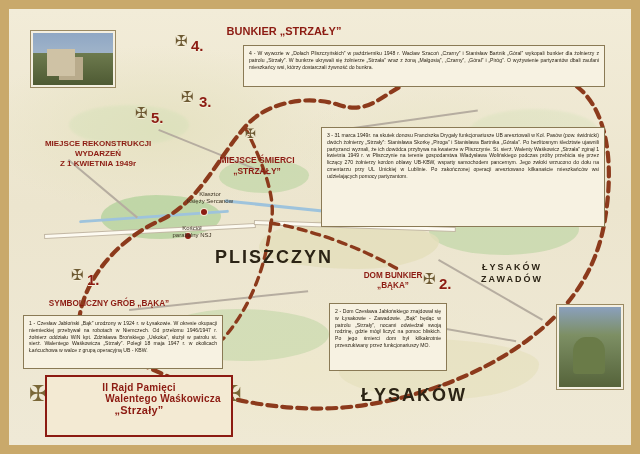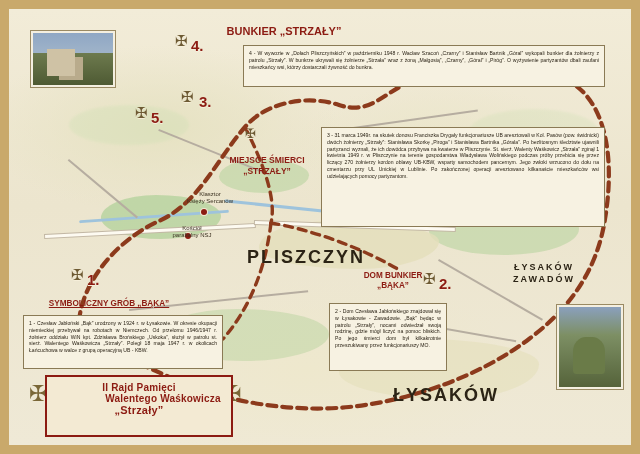--- a/index.html
+++ b/index.html
@@ -88,21 +88,20 @@
     color:#8c1b12;
     font-weight:bold;
     text-align:center;
     line-height:1.25;
   }
   .place-label{
     position:absolute;
     color:#2b2315;
     font-weight:bold;
     letter-spacing:2px;
-    margin-left:32px;
   }
   .small-label{
     position:absolute;
     color:#3a3120;
     font-size:6px;
     text-align:center;
     line-height:1.2;
   }
   .num{
     position:absolute;
@@ -219,23 +218,26 @@
 Księży Sercanów</div>
   <div class="small-label" style="left:140px;top:216px;width:86px;white-space:pre-line;">Kościół
 parafialny NSJ</div>
 
   <div class="place-label" style="left:206px;top:238px;font-size:18px;">PLISZCZYN</div>
   <div class="place-label" style="left:352px;top:376px;font-size:18px;">ŁYSAKÓW</div>
   <div class="place-label" style="left:472px;top:252px;font-size:9px;white-space:pre-line;text-align:center;line-height:1.35;">ŁYSAKÓW
 ZAWADÓW</div>
 
   <div class="red-label" style="left:200px;top:16px;width:150px;font-size:11px;">BUNKIER „STRZAŁY”</div>
-  <div class="red-label" style="left:198px;top:146px;width:120px;font-size:8.5px;white-space:pre-line;">MIEJSCE ŚMIERCI
+  <div class="red-label" style="left:14px;top:130px;width:150px;font-size:8px;white-space:pre-line;">MIEJSCE REKONSTRUKCJI
+WYDARZEŃ
+Z 1 KWIETNIA 1949r</div>
+  <div class="red-label" style="left:188px;top:146px;width:120px;font-size:8.5px;white-space:pre-line;">MIEJSCE ŚMIERCI
 „STRZAŁY”</div>
-  <div class="red-label" style="left:16px;top:290px;width:168px;font-size:8.2px;text-decoration:underline;">SYMBOLICZNY GRÓB „BĄKA”</div>
+  <div class="red-label" style="left:16px;top:290px;width:168px;font-size:8.2px;">SYMBOLICZNY GRÓB „BĄKA”</div>
   <div class="red-label" style="left:336px;top:262px;width:96px;font-size:8.2px;white-space:pre-line;">DOM BUNKIER
 „BĄKA”</div>
 
   <div class="callout" style="left:234px;top:36px;width:362px;height:42px;">4 - W wywozie w „Dołach Pliszczyńskich” w październiku 1948 r. Wacław Szacoń „Czarny” i Stanisław Bartnik „Góral” wykopali bunkier dla żołnierzy z patrolu „Strzały”. W bunkrze ukrywali się żołnierze „Strzała” wraz z żoną „Małgosią”, „Czarny”, „Góral” i „Piróg”. O wyżywienie partyzantów dbali zaufani mieszkańcy wsi, którzy dostarczali żywność do bunkra.</div>
 
   <div class="callout" style="left:312px;top:118px;width:284px;height:100px;">3 - 31 marca 1949r. na skutek donosu Franciszka Drygały funkcjonariusze UB aresztowali w Kol. Pasów (pow. świdnicki) dwóch żołnierzy „Strzały”: Stanisława Skorkę „Piroga” i Stanisława Bartnika „Górala”. Po bezlitosnym śledztwie ujawnili partyzanci wyznali, że ich dowódca przybywa na kwaterze w Pliszczynie. St. sierż. Walenty Waśkowicz „Strzała” zginął 1 kwietnia 1949 r. w Pliszczynie na terenie gospodarstwa Władysława Wolińskiego podczas próby przebicia się przez liczący 270 żołnierzy kordon oblawy UB-KBW, wsparty samochodem pancernym. Jego zwłoki wrzucono do dołu na cmentarzu przy UL Unickiej w Lublinie. Po zakończonej operacji aresztowano kilkanaście mieszkańców wsi udzielających pomocy partyzantom.</div>
 
   <div class="callout" style="left:14px;top:306px;width:200px;height:54px;">1 - Czesław Jabłoński „Bąk” urodzony w 1924 r. w Łysakowie. W okresie okupacji niemieckiej przebywał na robotach w Niemczech. Od przełomu 1946/1947 r. żołnierz oddziału WiN kpt. Zdzisława Brońskiego „Uskoka”, służył w patrolu st. sierż. Walentego Waśkowicza „Strzały”. Poległ 18 maja 1947 r. w okolicach Łańcuchowa w walce z grupą operacyjną UB - KBW.</div>
 
   <div class="callout" style="left:320px;top:294px;width:118px;height:68px;">2 - Dom Czesława Jabłońskiego znajdował się w Łysakowie - Zawadowie. „Bąk” będąc w patrolu „Strzały”, nocami odwiedzał swoją rodzinę, gdzie mógł liczyć na pomoc bliskich. Po jego śmierci dom był kilkakrotnie przeszukiwany przez funkcjonariuszy MO.</div>

